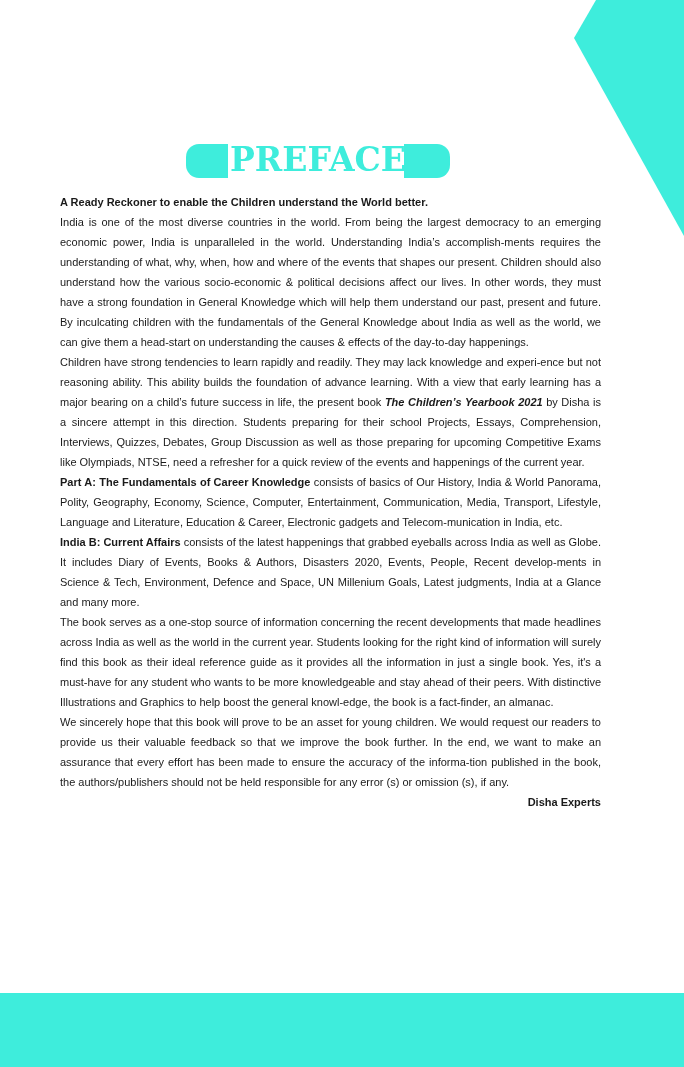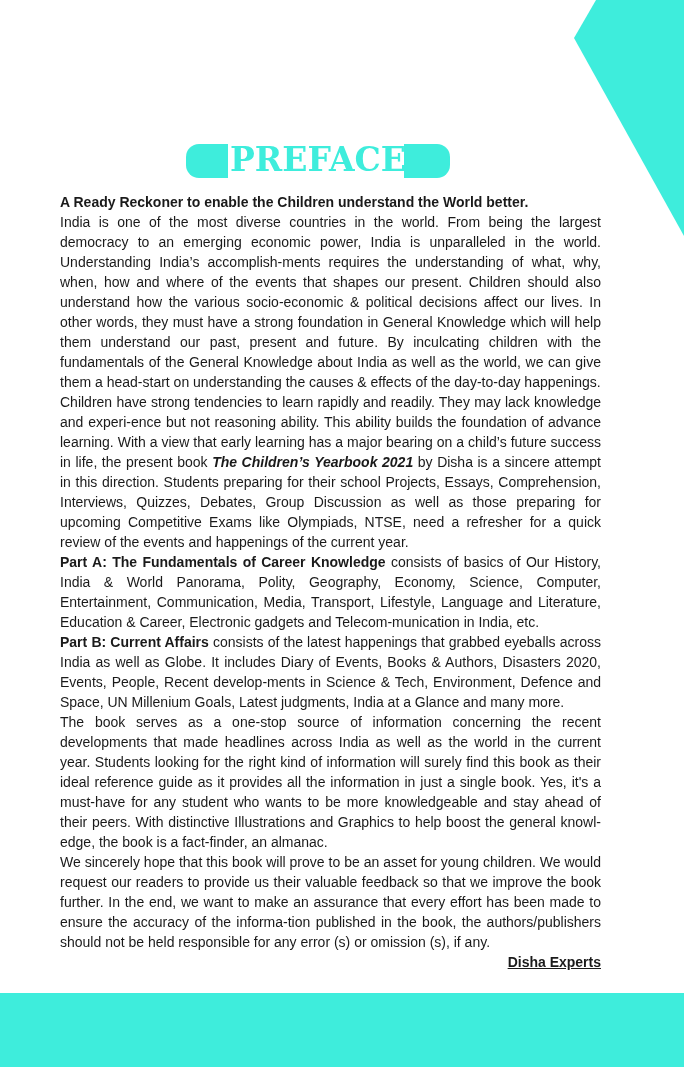--- a/index.html
+++ b/index.html
@@ -25,45 +25,45 @@
     background: #3eeddc; border-radius: 0 13px 13px 0;
   }
   .title {
     position: absolute; left: 44px; top: -3px; width: 174px; text-align: center;
     font-family: "DejaVu Serif", serif; font-weight: bold;
     font-size: 33px; letter-spacing: 0px; color: #3eeddc;
     line-height: 40px;
   }
   .content {
     position: absolute; left: 60px; top: 192px; width: 541px;
-    font-size: 14px; line-height: 20px; text-align: justify;
+    font-size: 11px; line-height: 20px; text-align: justify;
     font-family: "Liberation Sans", sans-serif;
   }
   .content p { margin: 0; }
   .bold { font-weight: bold; }
   .bi { font-weight: bold; font-style: italic; }
-  .signature { text-align: right; font-weight: bold; margin-top: 0; text-decoration: underline; }
+  .signature { text-align: right; font-weight: bold; margin-top: 0; }
 </style>
 </head>
 <body>
 
 <svg class="corner-shape" viewBox="0 0 684 260">
   <polygon points="596,0 684,0 684,236 574,38" fill="#3eeddc"></polygon>
 </svg>
 
 <div class="title-wrap">
   <div class="pill-left"></div>
   <div class="title">PREFACE</div>
   <div class="pill-right"></div>
 </div>
 
 <div class="content">
   <p class="bold">A Ready Reckoner to enable the Children understand the World better.</p>
   <p>India is one of the most diverse countries in the world. From being the largest democracy to an emerging economic power, India is unparalleled in the world. Understanding India’s accomplish-ments requires the understanding of what, why, when, how and where of the events that shapes our present. Children should also understand how the various socio-economic &amp; political decisions affect our lives. In other words, they must have a strong foundation in General Knowledge which will help them understand our past, present and future. By inculcating children with the fundamentals of the General Knowledge about India as well as the world, we can give them a head-start on understanding the causes &amp; effects of the day-to-day happenings.</p>
   <p><span>Children have strong tendencies to learn rapidly and readily. They may lack knowledge and experi-ence but not reasoning ability. This ability builds the foundation of advance learning. With a view that early learning has a major bearing on a child’s future success in life, the present book </span><span class="bi">The Children’s Yearbook 2021</span><span> by Disha is a sincere attempt in this direction. Students preparing for their school Projects, Essays, Comprehension, Interviews, Quizzes, Debates, Group Discussion as well as those preparing for upcoming Competitive Exams like Olympiads, NTSE, need a refresher for a quick review of the events and happenings of the current year.</span></p>
   <p><span class="bold">Part A: The Fundamentals of Career Knowledge</span><span> consists of basics of Our History, India &amp; World Panorama, Polity, Geography, Economy, Science, Computer, Entertainment, Communication, Media, Transport, Lifestyle, Language and Literature, Education &amp; Career, Electronic gadgets and Telecom-munication in India, etc.</span></p>
-  <p><span class="bold">Part B: Current Affairs</span><span> consists of the latest happenings that grabbed eyeballs across India as well as Globe. It includes Diary of Events, Books &amp; Authors, Disasters 2020, Events, People, Recent develop-ments in Science &amp; Tech, Environment, Defence and Space, UN Millenium Goals, Latest judgments, India at a Glance and many more.</span></p>
+  <p><span class="bold">India B: Current Affairs</span><span> consists of the latest happenings that grabbed eyeballs across India as well as Globe. It includes Diary of Events, Books &amp; Authors, Disasters 2020, Events, People, Recent develop-ments in Science &amp; Tech, Environment, Defence and Space, UN Millenium Goals, Latest judgments, India at a Glance and many more.</span></p>
   <p>The book serves as a one-stop source of information concerning the recent developments that made headlines across India as well as the world in the current year. Students looking for the right kind of information will surely find this book as their ideal reference guide as it provides all the information in just a single book. Yes, it's a must-have for any student who wants to be more knowledgeable and stay ahead of their peers. With distinctive Illustrations and Graphics to help boost the general knowl-edge, the book is a fact-finder, an almanac.</p>
   <p>We sincerely hope that this book will prove to be an asset for young children. We would request our readers to provide us their valuable feedback so that we improve the book further. In the end, we want to make an assurance that every effort has been made to ensure the accuracy of the informa-tion published in the book, the authors/publishers should not be held responsible for any error (s) or omission (s), if any.</p>
   <p class="signature">Disha Experts</p>
 </div>
 
 <div class="bottom-band"></div>
 
 </body></html>

